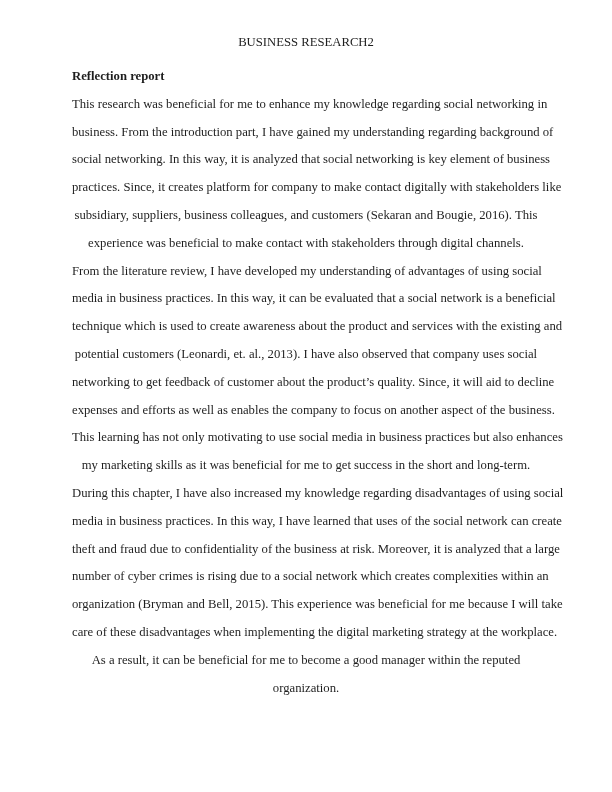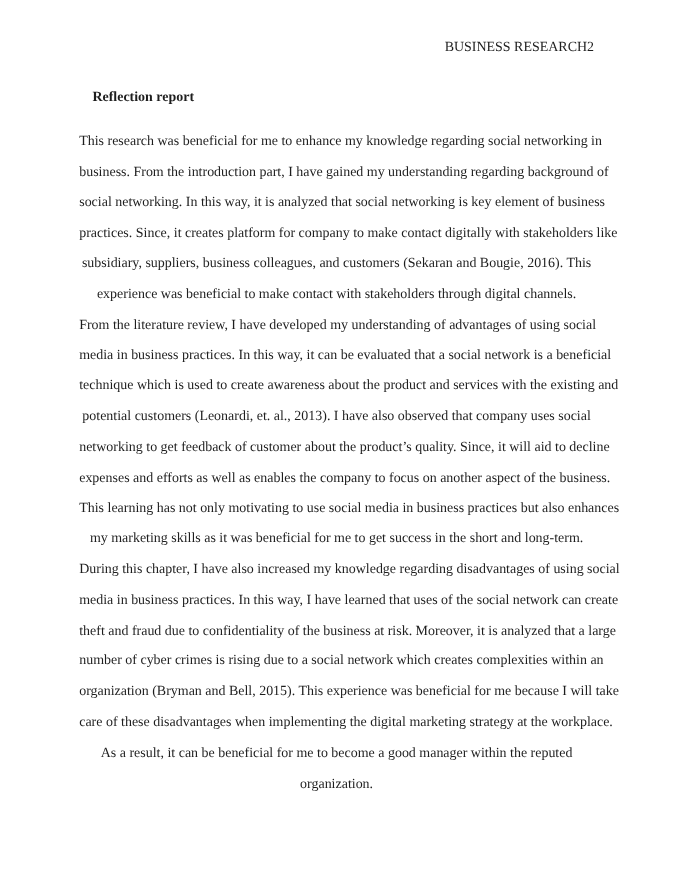--- a/index.html
+++ b/index.html
@@ -12,37 +12,37 @@
     font-family: "Liberation Serif", "DejaVu Serif", serif;
     color: #1e1e1e;
     overflow: hidden;
   }
   .running-head {
     position: absolute;
     left: 72px;
     top: 35px;
     width: 468px;
     display: flex;
-    justify-content: flex-end;
+    justify-content: center;
     align-items: baseline;
     font-size: 12.7px;
     line-height: 14.6px;
   }
   .content {
     position: absolute;
     left: 72px;
     top: 63px;
     width: 468px;
     font-size: 12.7px;
     line-height: 27.8px;
   }
   .content h1 {
     font-size: 12.7px;
     font-weight: bold;
-    margin: 12px;
+    margin: 0;
     line-height: 27.8px;
   }
   .content p {
     margin: 0;
     white-space: pre;
     text-align: center;
   }
 </style>
 </head>
 <body>

